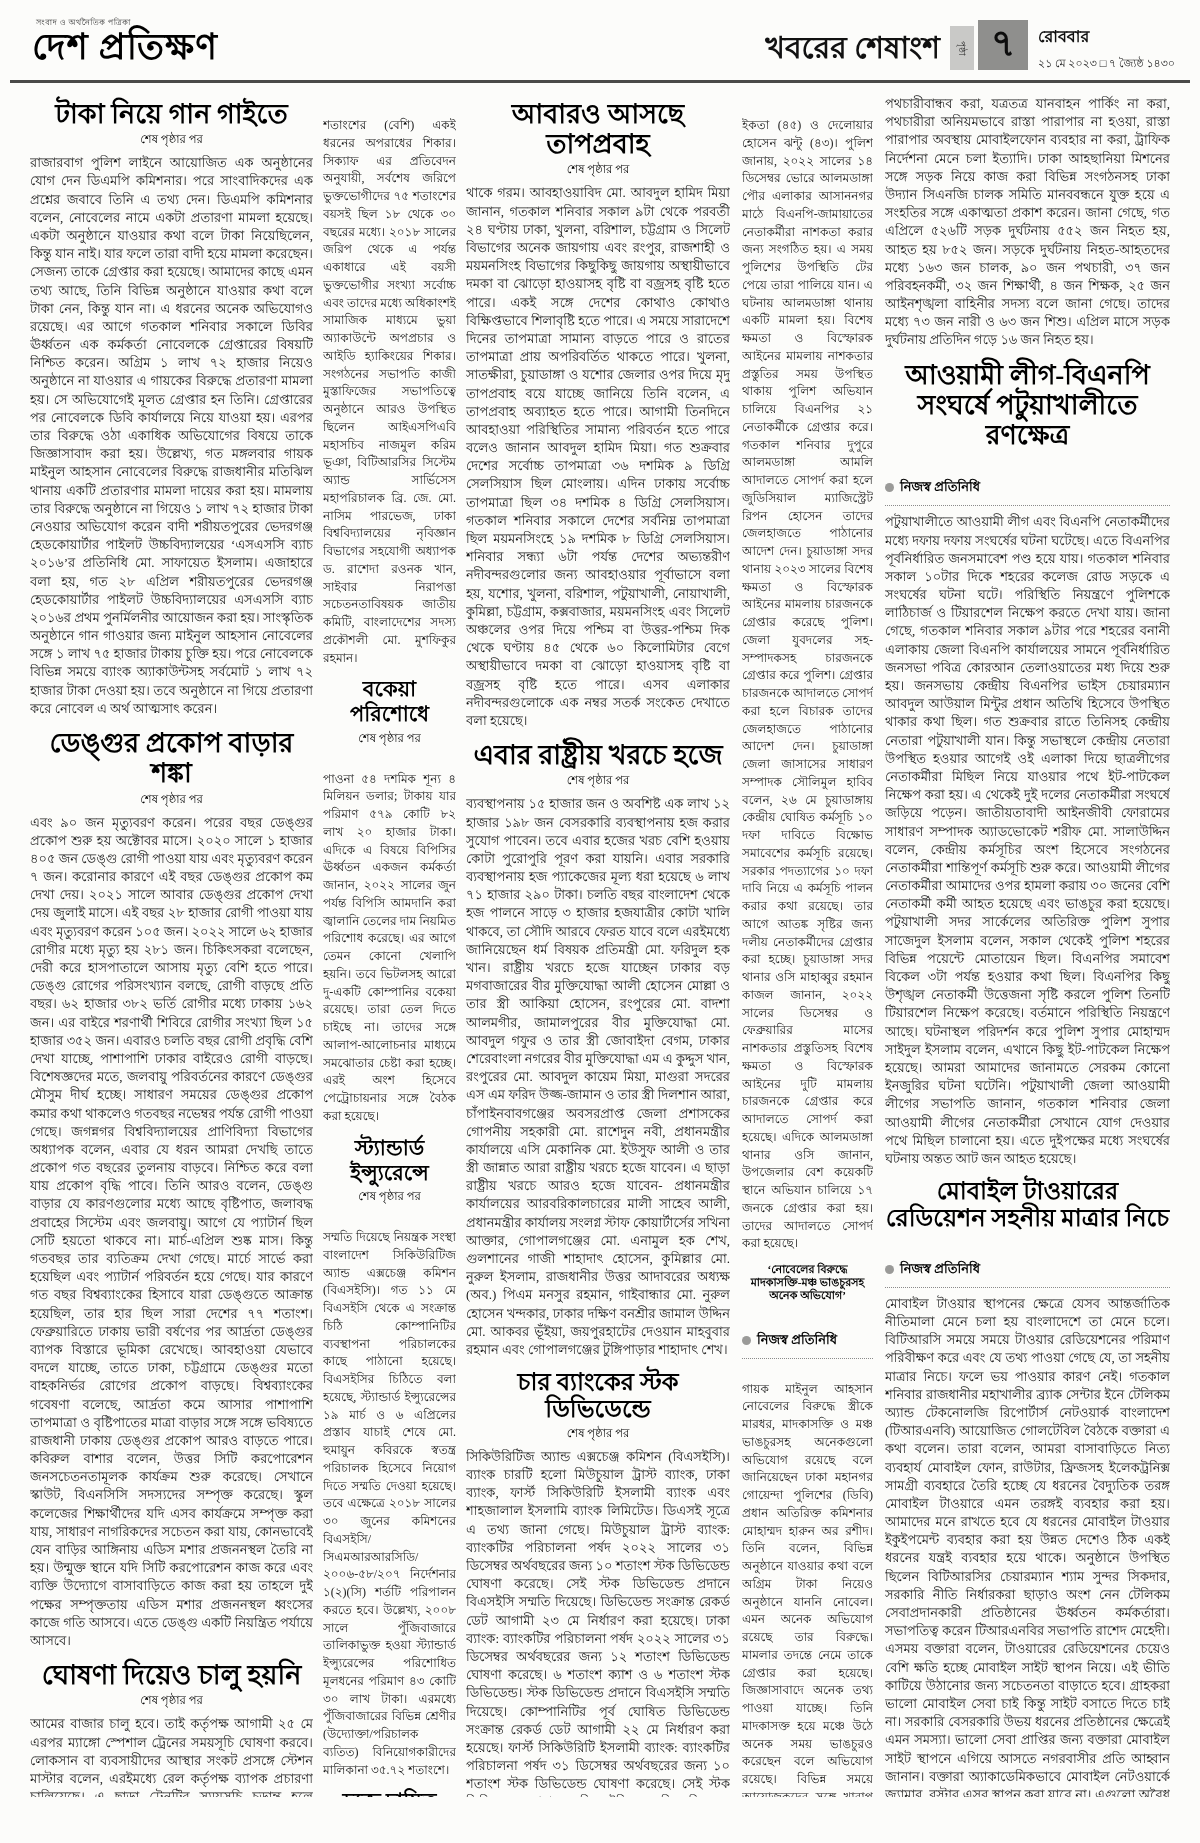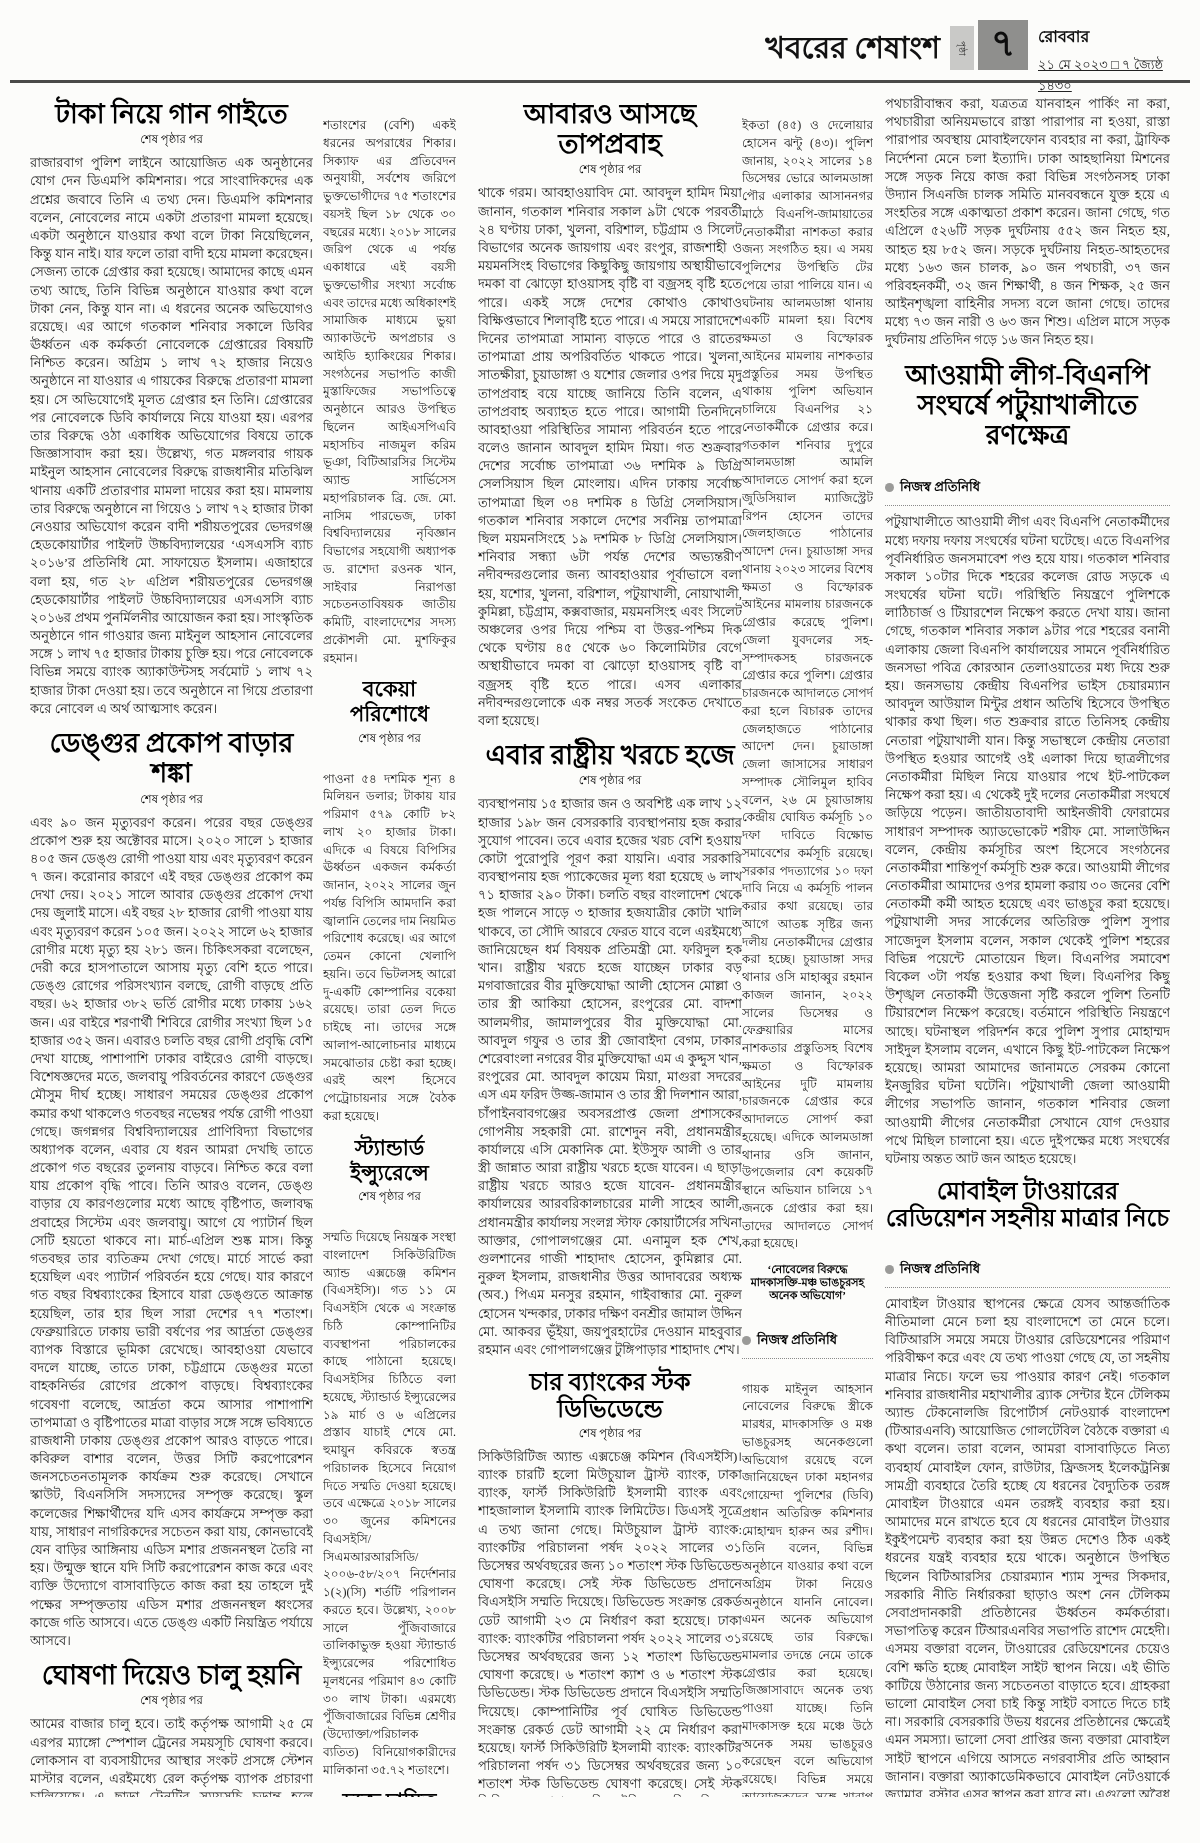--- a/index.html
+++ b/index.html
@@ -11,46 +11,50 @@
   #logo-tagline{font-size:8px;color:#333;letter-spacing:.5px;margin-left:4px;}
   #logo{font-size:36px;font-weight:bold;color:#000;line-height:1.0;letter-spacing:1px;}
   #section-wrap{position:absolute;right:250px;top:18px;font-size:30px;font-weight:bold;color:#111;}
   #pagebox-label{position:absolute;right:216px;top:20px;width:24px;height:44px;background:#c9c9c7;
         color:#222;font-size:9px;display:flex;align-items:center;justify-content:center;
         writing-mode:vertical-rl;}
   #pagebox-num{position:absolute;right:162px;top:14px;width:50px;height:50px;background:#8f8f8d;
         color:#0d0d0d;font-size:38px;font-weight:bold;display:flex;align-items:center;justify-content:center;}
   #date-wrap{position:absolute;right:12px;top:18px;width:140px;text-align:left;}
   #date-day{font-size:16px;font-weight:bold;color:#111;}
-  #date-line{font-size:13px;color:#222;margin-top:4px;text-decoration:underline;}
+  #date-line{font-size:11px;color:#222;margin-top:4px;}
   #header-rule{position:absolute;left:10px;top:80px;width:1180px;height:3px;background:#4a4a48;}
   
   .colblock{position:absolute;top:95px;height:1702px;overflow:hidden;}
   #block-a{left:30px;width:283px;}
   #block-b{left:323px;width:133px;}
-  #block-c{left:478px;width:264px;}
+  #block-c{left:466px;width:264px;}
   #block-d{left:742px;width:131px;}
   #block-e{left:885px;width:285px;}
   .article{margin-bottom:10px;}
   .head{font-weight:bold;color:#000;text-align:center;line-height:1.12;margin:4px 0 2px 0;}
   .h27{font-size:27px;} .h24{font-size:24px;} .h22{font-size:21px;} .h18{font-size:11px;}
   .cont{font-size:11.5px;font-weight:normal;text-align:center;margin:1px 0 4px 0;color:#000;}
   .byline{display:flex;align-items:center;gap:6px;font-size:13px;font-weight:bold;color:#000;
           border-bottom:1px dotted #8a8a8a;padding:3px 0 7px 0;margin-bottom:7px;margin-top:24px;}
   .byline .dot{width:9px;height:9px;border-radius:50%;background:#9a9a98;flex:0 0 auto;}
   .body{font-size:13px;line-height:1.40;text-align:justify;color:#181818;}
   .narrow .body{font-size:12px;line-height:1.48;margin-top:22px;}
   .narrow .head{line-height:1.2;}
 </style>
 </head>
 <body>
 
 <div id="page">
 
   <div id="header">
+    <div id="logo-wrap">
+      <div id="logo-tagline">সংবাদ ও অর্থনৈতিক পত্রিকা</div>
+      <div id="logo">দেশ প্রতিক্ষণ</div>
+    </div>
     <div id="section-wrap">খবরের শেষাংশ</div>
     <div id="pagebox-label">পৃষ্ঠা</div>
     <div id="pagebox-num">৭</div>
     <div id="date-wrap">
       <div id="date-day">রোববার</div>
       <div id="date-line">২১ মে ২০২৩ □ ৭ জ্যৈষ্ঠ ১৪৩০</div>
     </div>
   </div>
   <div id="header-rule"></div>
 

